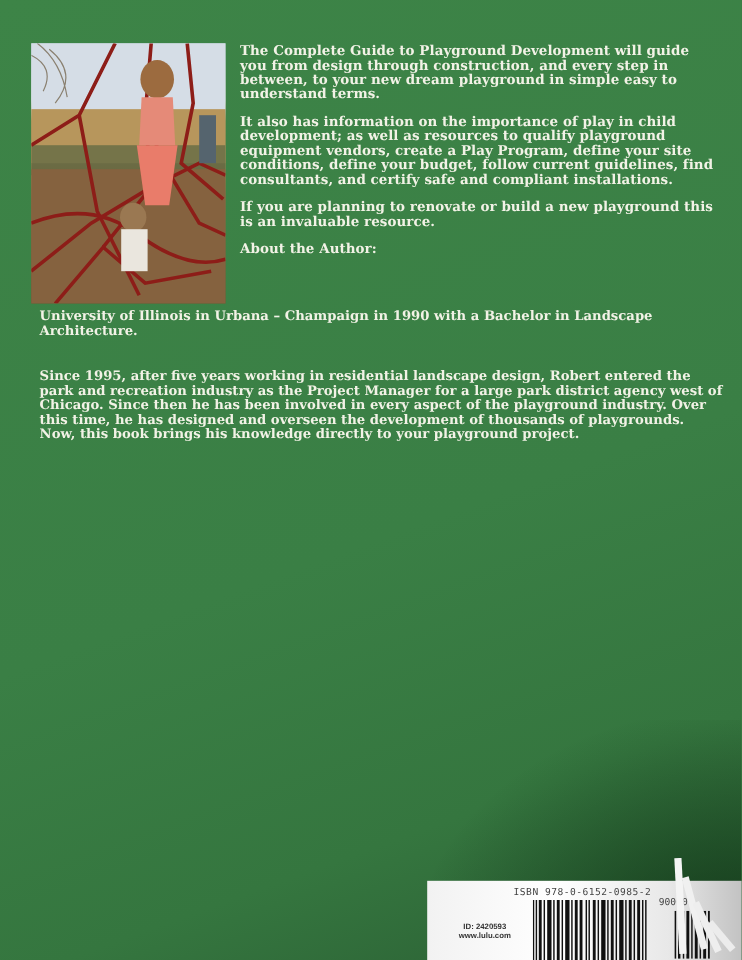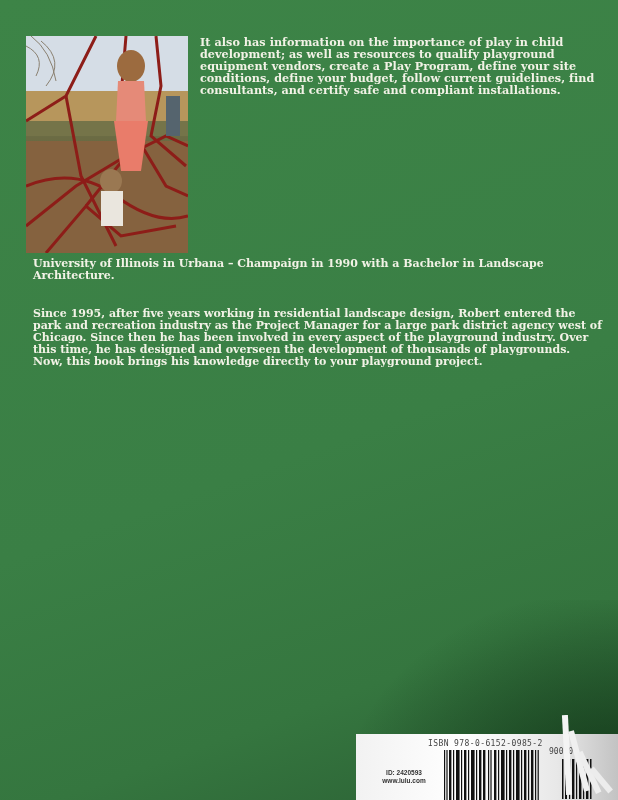--- a/index.html
+++ b/index.html
@@ -87,21 +87,24 @@
     <ellipse cx="105" cy="30" rx="14" ry="16" fill="#9c6b3f"></ellipse>
     <path d="M92 45 L118 45 L120 85 L90 85 Z" fill="#e58a78"></path>
     <path d="M88 85 L122 85 L115 135 L95 135 Z" fill="#e97c6a"></path>
     <ellipse cx="85" cy="145" rx="11" ry="12" fill="#9a7852"></ellipse>
     <rect x="75" y="155" width="22" height="35" fill="#eae6de"></rect>
     <rect x="140" y="60" width="14" height="40" fill="#55646e"></rect>
   </svg>
 </div>
 
 <div class="text-block">
+  <p>The Complete Guide to Playground Development will guide you from design through construction, and every step in between, to your new dream playground in simple easy to understand terms.</p>
   <p>It also has information on the importance of play in child development; as well as resources to qualify playground equipment vendors, create a Play Program, define your site conditions, define your budget, follow current guidelines, find consultants, and certify safe and compliant installations.</p>
+  <p>If you are planning to renovate or build a new playground this is an invaluable resource.</p>
+  <div>About the Author:</div>
 </div>
 
 <div class="wide-block" style="top:258px;">University of Illinois in Urbana – Champaign in 1990 with a Bachelor in Landscape Architecture.</div>
 <div class="wide-block" style="top:308px;">Since 1995, after five years working in residential landscape design, Robert entered the park and recreation industry as the Project Manager for a large park district agency west of Chicago.  Since then he has been involved in every aspect of the playground industry.  Over this time, he has designed and overseen the development of thousands of playgrounds.  Now, this book brings his knowledge directly to your playground project.</div>
 
 <div class="barcode-box">
   <div class="isbn-label">ISBN 978-0-6152-0985-2</div>
   <div class="price-label">90000</div>
   <div class="lulu-id">
     <div>ID: 2420593</div>

